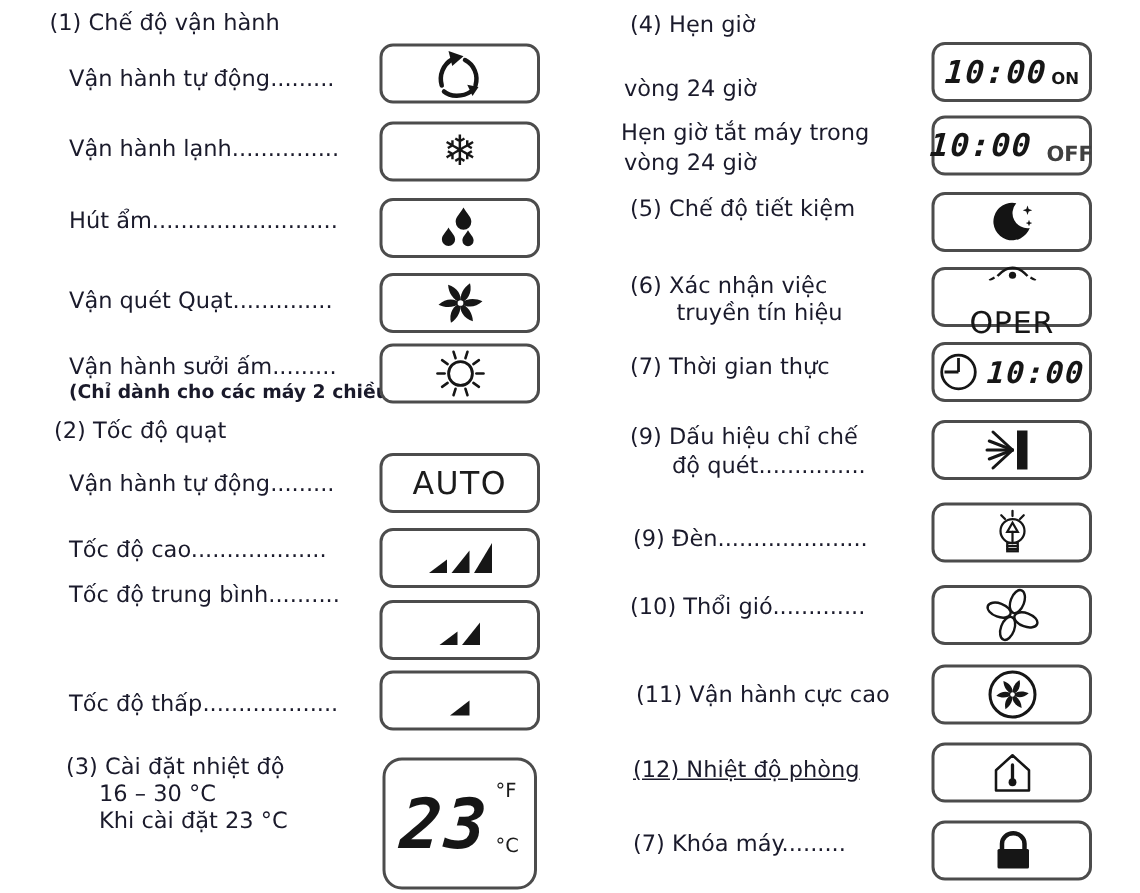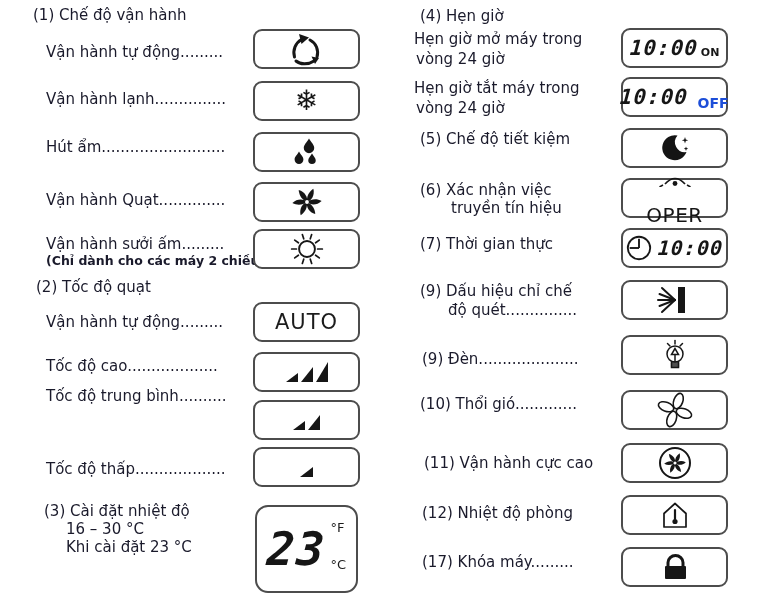--- a/index.html
+++ b/index.html
@@ -13,21 +13,21 @@
   .sym svg{display:block;}
   .sym-lg{position:absolute;box-sizing:border-box;width:103px;height:88px;
        border:2px solid #4c4c4c;border-radius:13px;background:#fff;
        display:flex;align-items:center;justify-content:center;}
   .lcd{display:inline-block;font-family:"DejaVu Sans Mono",monospace;font-weight:bold;
        font-style:italic;letter-spacing:1px;transform:skewX(-4deg);color:#161616;}
   .t21{font-size:21px;}
   .t20{font-size:20px;}
   .t44{font-size:46px;letter-spacing:2px;line-height:1;}
   .state-sm{font-size:11px;font-weight:bold;color:#161616;margin-left:3px;align-self:center;margin-top:8px;}
-  .state-md{font-size:14px;font-weight:bold;color:#1d4ed8;margin-left:9px;margin-top:11px;}
+  .state-md{font-size:14px;font-weight:bold;color:#404040;margin-left:9px;margin-top:11px;}
   .auto-text{font-size:21px;letter-spacing:1px;color:#1c1c1c;}
   .oper-wrap{display:flex;flex-direction:column;align-items:center;line-height:1;}
   .oper-text{font-size:20px;letter-spacing:0.5px;color:#161616;margin-top:18px;}
   .glyph{font-size:28px;line-height:1;color:#161616;}
   .units{display:flex;flex-direction:column;justify-content:space-between;height:52px;
          font-size:13px;color:#1c1c1c;margin-left:4px;margin-top:-6px;}
   .clockrow{display:flex;align-items:center;gap:5px;}
 </style>
 </head>
 <body>
@@ -58,21 +58,21 @@
   <div class="sym" style="left:253px;top:132px;">
     <svg width="36" height="36" viewBox="0 0 36 36">
       <g fill="#161616">
         <path transform="translate(20 12) scale(0.95)" d="M0 -8 C2.5 -3.5 5.5 -1.5 5.5 2 A5.5 5.5 0 1 1 -5.5 2 C-5.5 -1.5 -2.5 -3.5 0 -8 Z"></path>
         <path transform="translate(10 24) scale(0.8)" d="M0 -8 C2.5 -3.5 5.5 -1.5 5.5 2 A5.5 5.5 0 1 1 -5.5 2 C-5.5 -1.5 -2.5 -3.5 0 -8 Z"></path>
         <path transform="translate(23 25) scale(0.68)" d="M0 -8 C2.5 -3.5 5.5 -1.5 5.5 2 A5.5 5.5 0 1 1 -5.5 2 C-5.5 -1.5 -2.5 -3.5 0 -8 Z"></path>
       </g>
     </svg>
   </div>
 
-  <div class="lbl" style="left:46px;top:192px;">Vận hành Quạt..............</div>
+  <div class="lbl" style="left:46px;top:192px;">Vận quét Quạt..............</div>
   <div class="sym" style="left:253px;top:182px;">
     <svg width="36" height="36" viewBox="0 0 34 34">
       <g fill="#161616">
         <path d="M17 17 C21.5 15.5 24.5 10.5 23 4.5 C18.5 7.5 16.5 12 17 17 Z"></path>
         <path d="M17 17 C21.5 15.5 24.5 10.5 23 4.5 C18.5 7.5 16.5 12 17 17 Z" transform="rotate(60 17 17)"></path>
         <path d="M17 17 C21.5 15.5 24.5 10.5 23 4.5 C18.5 7.5 16.5 12 17 17 Z" transform="rotate(120 17 17)"></path>
         <path d="M17 17 C21.5 15.5 24.5 10.5 23 4.5 C18.5 7.5 16.5 12 17 17 Z" transform="rotate(180 17 17)"></path>
         <path d="M17 17 C21.5 15.5 24.5 10.5 23 4.5 C18.5 7.5 16.5 12 17 17 Z" transform="rotate(240 17 17)"></path>
         <path d="M17 17 C21.5 15.5 24.5 10.5 23 4.5 C18.5 7.5 16.5 12 17 17 Z" transform="rotate(300 17 17)"></path>
       </g>
@@ -141,21 +141,20 @@
   <div class="sym-lg" style="left:255px;top:505px;">
     <span class="lcd t44">23</span>
     <span class="units">
       <span>°F</span>
       <span>°C</span>
     </span>
   </div>
 
   <div class="lbl" style="left:420px;top:8px;">(4) Hẹn giờ</div>
 
-  <div class="lbl" style="left:414px;top:31px;">Hẹn giờ mở máy trong</div>
   <div class="lbl" style="left:416px;top:51px;">vòng 24 giờ</div>
   <div class="sym" style="left:621px;top:28px;">
     <span class="lcd t21">10:00</span>
     <span class="state-sm">ON</span>
   </div>
 
   <div class="lbl" style="left:414px;top:80px;">Hẹn giờ tắt máy trong</div>
   <div class="lbl" style="left:416px;top:100px;">vòng 24 giờ</div>
   <div class="sym" style="left:621px;top:77px;">
     <span class="lcd t21">10:00</span>
@@ -250,30 +249,30 @@
         <path d="M17 17 C21.5 15.5 24.5 10.5 23 4.5 C18.5 7.5 16.5 12 17 17 Z" transform="rotate(60 17 17)"></path>
         <path d="M17 17 C21.5 15.5 24.5 10.5 23 4.5 C18.5 7.5 16.5 12 17 17 Z" transform="rotate(120 17 17)"></path>
         <path d="M17 17 C21.5 15.5 24.5 10.5 23 4.5 C18.5 7.5 16.5 12 17 17 Z" transform="rotate(180 17 17)"></path>
         <path d="M17 17 C21.5 15.5 24.5 10.5 23 4.5 C18.5 7.5 16.5 12 17 17 Z" transform="rotate(240 17 17)"></path>
         <path d="M17 17 C21.5 15.5 24.5 10.5 23 4.5 C18.5 7.5 16.5 12 17 17 Z" transform="rotate(300 17 17)"></path>
       </g>
       <circle cx="18" cy="18" r="1.5" fill="#fff"></circle>
     </svg>
   </div>
 
-  <div class="lbl" style="left:422px;top:505px;">(12) Nhiệt độ phòng</div>
+  <div class="lbl" style="left:422px;top:505px;text-decoration:underline;">(12) Nhiệt độ phòng</div>
   <div class="sym" style="left:621px;top:495px;">
     <svg width="36" height="32" viewBox="0 0 36 32">
       <path d="M7 14.5 L18 4.5 L29 14.5 L29 28 L7 28 Z" fill="none" stroke="#161616" stroke-width="1.7" stroke-linejoin="round"></path>
       <line x1="18" y1="11" x2="18" y2="20" stroke="#161616" stroke-width="2.2" stroke-linecap="round"></line>
       <circle cx="18" cy="22.5" r="2.6" fill="#161616"></circle>
     </svg>
   </div>
 
-  <div class="lbl" style="left:422px;top:554px;">(17) Khóa máy.........</div>
+  <div class="lbl" style="left:422px;top:554px;">(7) Khóa máy.........</div>
   <div class="sym" style="left:621px;top:547px;">
     <svg width="36" height="32" viewBox="0 0 36 32">
       <path d="M11 15 V11.5 A7.5 7 0 0 1 26 11.5 V15" fill="none" stroke="#161616" stroke-width="3"></path>
       <rect x="8" y="15" width="21" height="13" rx="1" fill="#161616"></rect>
     </svg>
   </div>
 
 </div>
 
 </body></html>

